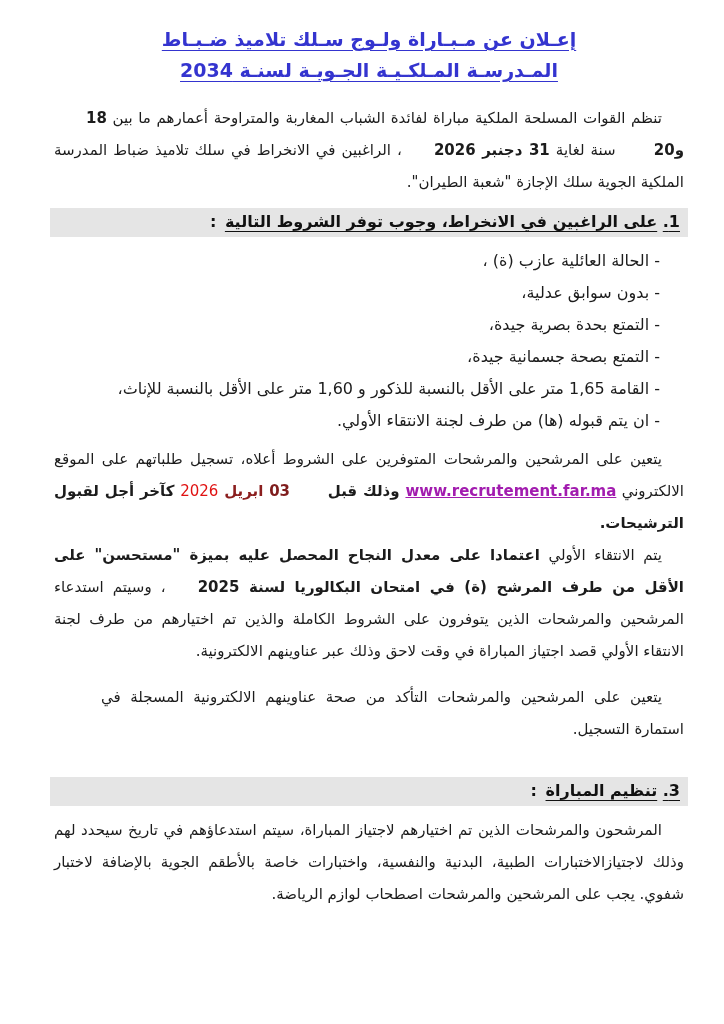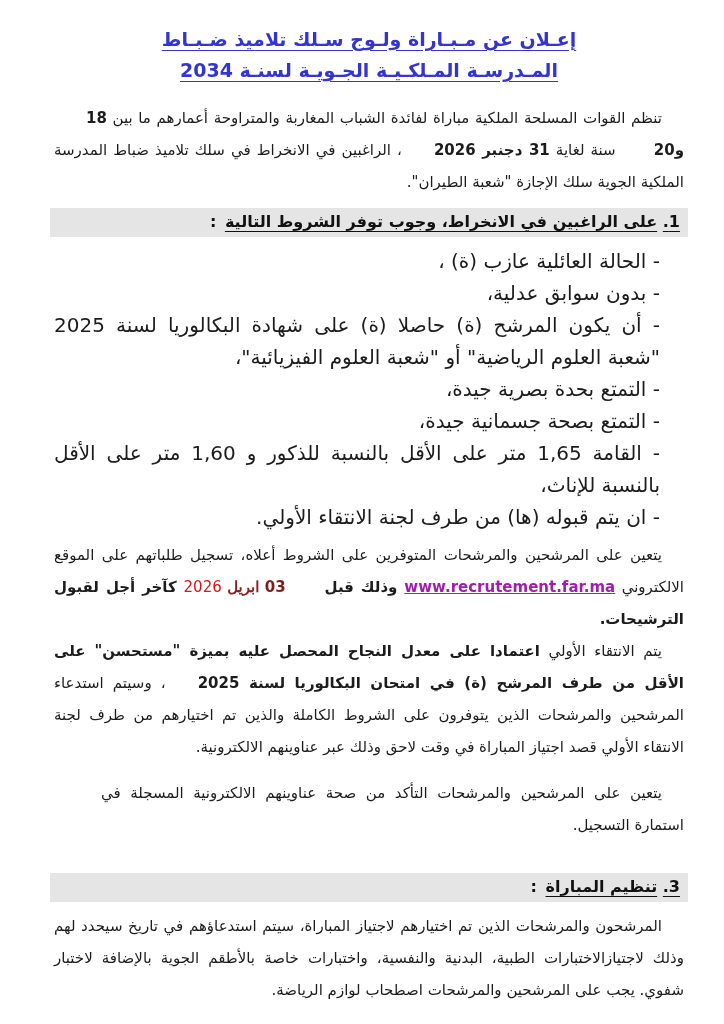--- a/index.html
+++ b/index.html
@@ -43,36 +43,36 @@
     line-height:24px;
     color:#111;
   }
   .band .hu{text-decoration:underline;text-underline-offset:4px;}
   .band .hcolon{text-decoration:none;padding-right:3px;}
   .band2{margin-top:14px;}
   .band3{margin-top:32px;}
   
   .cond-list{margin:0;}
   .cond-item{
-    font-size:20px;
+    font-size:16px;
     line-height:32px;
     padding-right:24px;
     text-align:justify;
   }
   
   .url{
     color:#a21caf;
     font-weight:bold;
     text-decoration:underline;
     direction:ltr;
     unicode-bidi:embed;
     cursor:pointer;
   }
   .day{font-weight:bold;color:#7f1d1d;}
-  .month{font-weight:bold;color:#8b1e1e;font-family:Liberation Serif, serif;}
+  .month{font-weight:bold;color:#8b1e1e;}
   .year{font-weight:normal;color:#e01212;}
   .mt{margin-top:14px;margin-left:47px;}
   .mt6{margin-top:6px;}
 </style>
 </head>
 <body>
 
 <div class="page">
 
   <div class="doc-title">
@@ -80,21 +80,20 @@
     <span class="tl">المـدرسـة المـلكـيـة الجـويـة لسنـة 2034</span>
   </div>
 
   <p class="para indent"><span>تنظم القوات المسلحة الملكية مباراة لفائدة الشباب المغاربة والمتراوحة أعمارهم ما بين </span><span class="b">18</span><span> </span><span class="b">و20</span><span> سنة لغاية </span><span class="b">31 دجنبر 2026</span><span>، الراغبين في الانخراط في سلك تلاميذ ضباط المدرسة الملكية الجوية سلك الإجازة "شعبة الطيران".</span></p>
 
   <div class="band"><span class="hu">1.</span> <span class="hu">على الراغبين في الانخراط، وجوب توفر الشروط التالية</span> <span class="hcolon">:</span></div>
 
   <div class="cond-list">
     <div class="cond-item">- الحالة العائلية عازب (ة) ،</div>
     <div class="cond-item">- بدون سوابق عدلية،</div>
-    <div class="cond-item">- أن يكون المرشح (ة) حاصلا (ة) على شهادة البكالوريا لسنة 2025 "شعبة العلوم الرياضية" أو "شعبة العلوم الفيزيائية"،</div>
     <div class="cond-item">- التمتع بحدة بصرية جيدة،</div>
     <div class="cond-item">- التمتع بصحة جسمانية جيدة،</div>
     <div class="cond-item">- القامة 1,65 متر على الأقل بالنسبة للذكور و 1,60 متر على الأقل بالنسبة للإناث،</div>
     <div class="cond-item">- ان يتم قبوله (ها) من طرف لجنة الانتقاء الأولي.</div>
   </div>
 
   <p class="para indent mt6"><span>يتعين على المرشحين والمرشحات المتوفرين على الشروط أعلاه، تسجيل طلباتهم على الموقع الالكتروني </span><a class="url">www.recrutement.far.ma</a><span class="b"> وذلك قبل </span><span class="day">03</span><span class="month"> ابريل </span><span class="year">2026</span><span class="b"> كآخر أجل لقبول الترشيحات.</span></p>
 
 
   <p class="para indent"><span>يتم الانتقاء الأولي </span><span class="b">اعتمادا على معدل النجاح المحصل عليه بميزة "مستحسن" على الأقل من طرف المرشح (ة) في امتحان البكالوريا لسنة 2025</span><span>، وسيتم استدعاء المرشحين والمرشحات الذين يتوفرون على الشروط الكاملة والذين تم اختيارهم من طرف لجنة الانتقاء الأولي قصد اجتياز المباراة في وقت لاحق وذلك عبر عناوينهم الالكترونية.</span></p>

